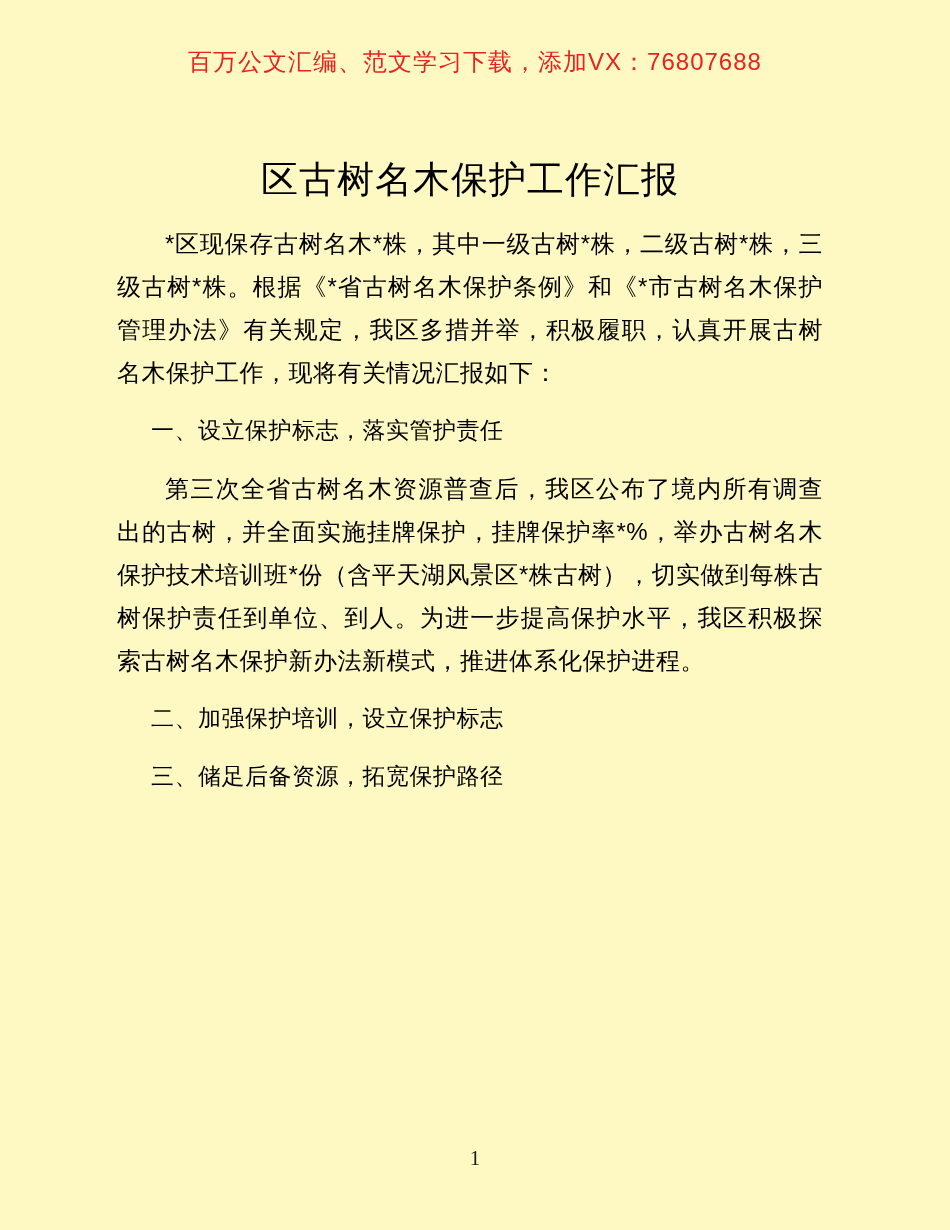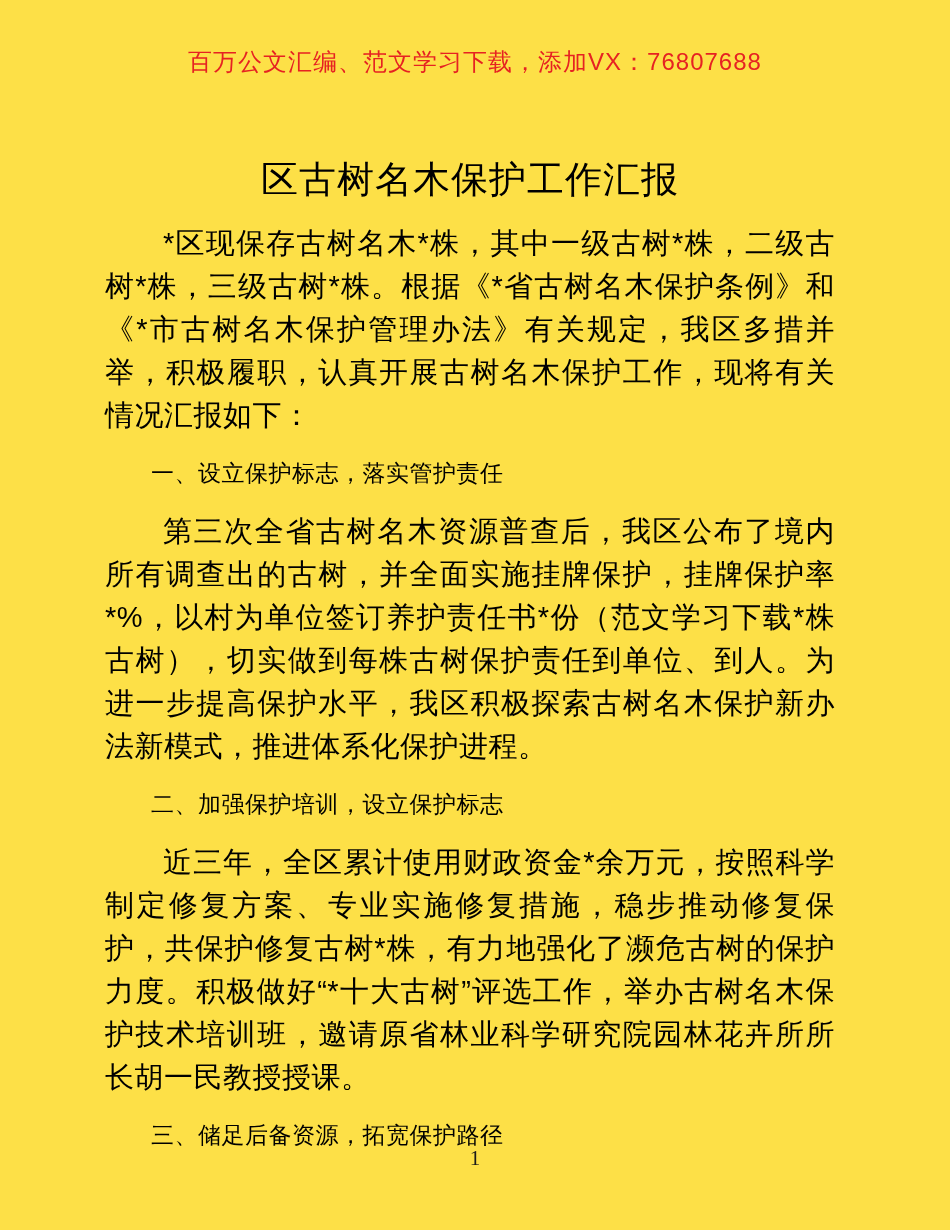--- a/index.html
+++ b/index.html
@@ -4,21 +4,21 @@
 <style>
   html, body {
     margin: 0;
     padding: 0;
     background: #ffffff;
   }
   .page {
     position: relative;
     width: 950px;
     height: 1230px;
-    background: #fde047;
+    background: #fef9c3;
     font-family: "Liberation Sans", "DejaVu Sans", sans-serif;
     color: #000000;
     overflow: hidden;
   }
   .red-header {
     position: absolute;
     top: 46px;
     left: 0;
     right: 0;
     text-align: center;
@@ -35,22 +35,22 @@
   }
   .title {
     margin: 0 0 14px 0;
     font-size: 37px;
     font-weight: 500;
     text-align: center;
     line-height: 56px;
     letter-spacing: 1px;
   }
   .para {
-    margin: 0;
-    font-size: 29px;
+    margin: 12px;
+    font-size: 24px;
     line-height: 43px;
     text-indent: 2em;
     text-align: justify;
     letter-spacing: 0.5px;
   }
   .heading {
     margin: 15px 0;
     font-size: 23px;
     line-height: 43px;
     text-indent: 2em;
@@ -74,24 +74,23 @@
 
   <div class="red-header">百万公文汇编、范文学习下载，添加VX：76807688</div>
 
   <div class="doc">
     <h1 class="title">区古树名木保护工作汇报</h1>
 
     <p class="para">*区现保存古树名木*株，其中一级古树*株，二级古树*株，三级古树*株。根据《*省古树名木保护条例》和《*市古树名木保护管理办法》有关规定，我区多措并举，积极履职，认真开展古树名木保护工作，现将有关情况汇报如下：</p>
 
     <p class="heading">一、设立保护标志，落实管护责任</p>
 
-    <p class="para">第三次全省古树名木资源普查后，我区公布了境内所有调查出的古树，并全面实施挂牌保护，挂牌保护率*%，以村为单位签订养护责任书*份（范文学习下载*株古树），切实做到每株古树保护责任到单位、到人。为进一步提高保护水平，我区积极探索古树名木保护新办法新模式，推进体系化保护进程。</p>
+    <p class="para">第三次全省古树名木资源普查后，我区公布了境内所有调查出的古树，并全面实施挂牌保护，挂牌保护率*%，举办古树名木保护技术培训班*份（含平天湖风景区*株古树），切实做到每株古树保护责任到单位、到人。为进一步提高保护水平，我区积极探索古树名木保护新办法新模式，推进体系化保护进程。</p>
 
     <p class="heading">二、加强保护培训，设立保护标志</p>
 
-    <p class="para">近三年，全区累计使用财政资金*余万元，按照科学制定修复方案、专业实施修复措施，稳步推动修复保护，共保护修复古树*株，有力地强化了濒危古树的保护力度。积极做好“*十大古树”评选工作，举办古树名木保护技术培训班，邀请原省林业科学研究院园林花卉所所长胡一民教授授课。</p>
 
     <p class="heading">三、储足后备资源，拓宽保护路径</p>
   </div>
 
   <div class="page-number">1</div>
 
 </div>
 
 </body></html>

